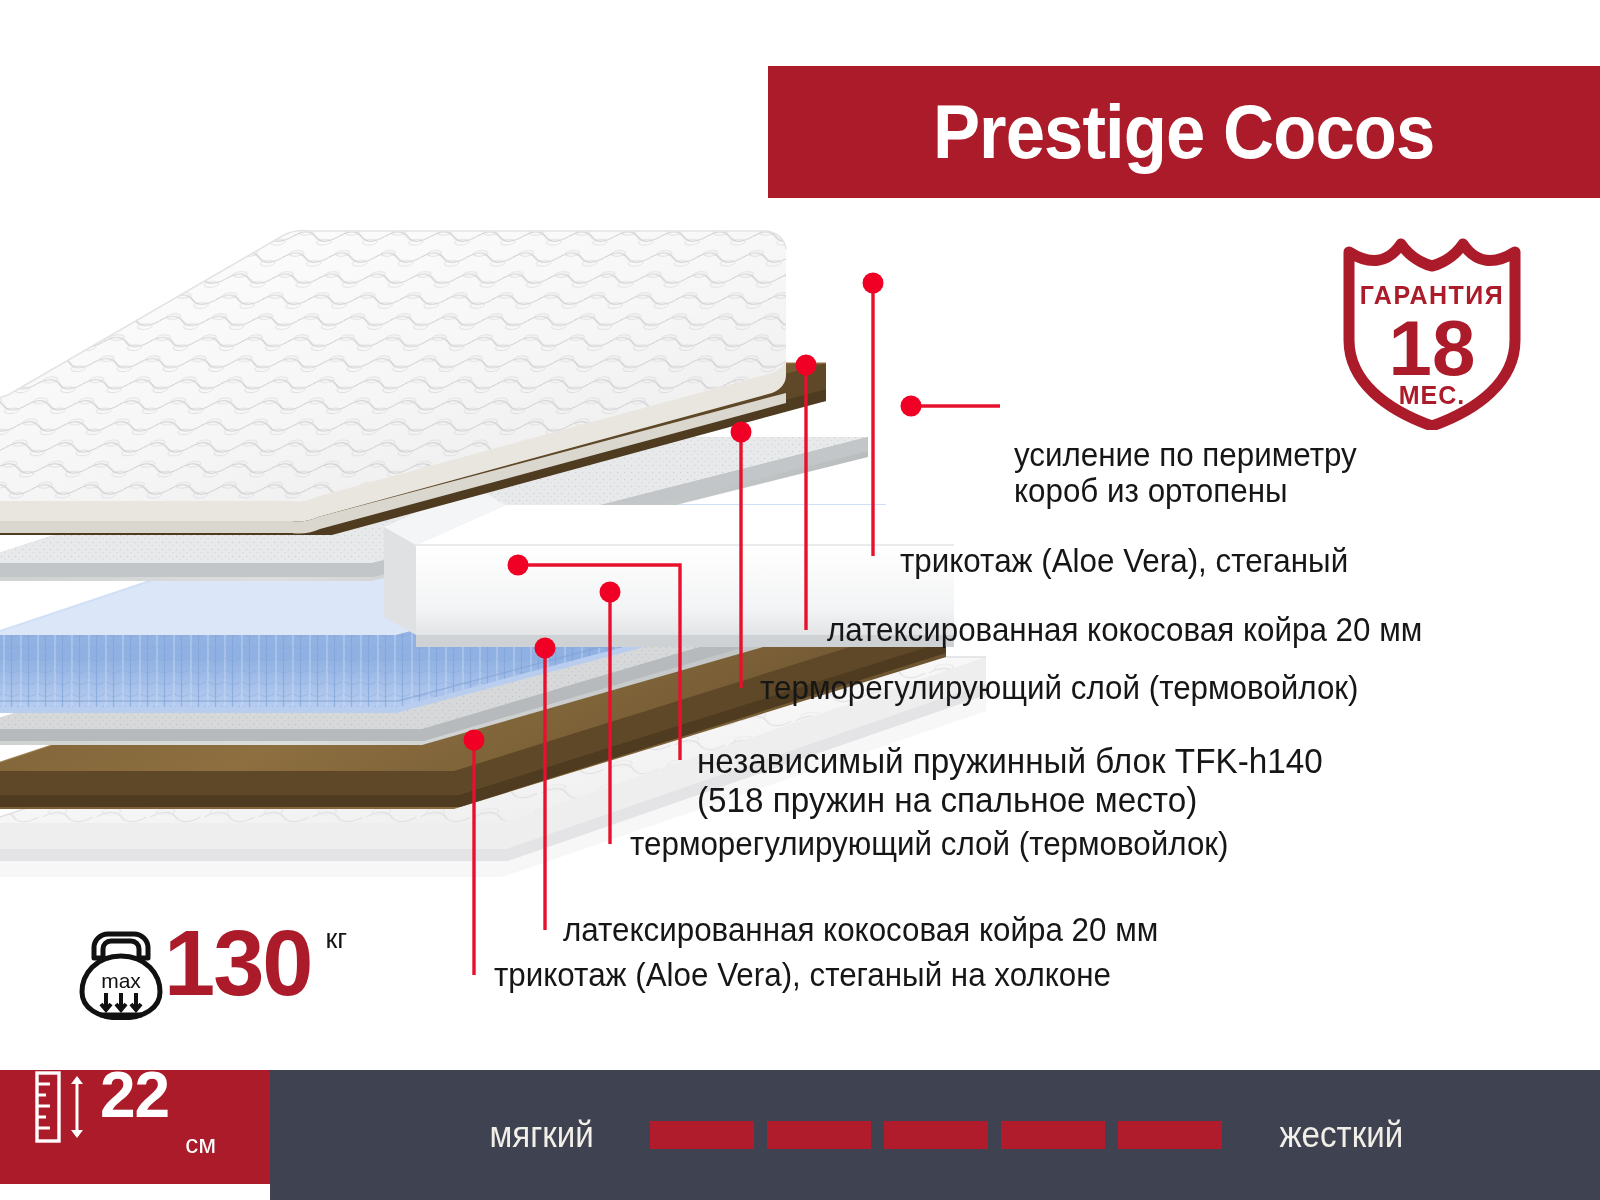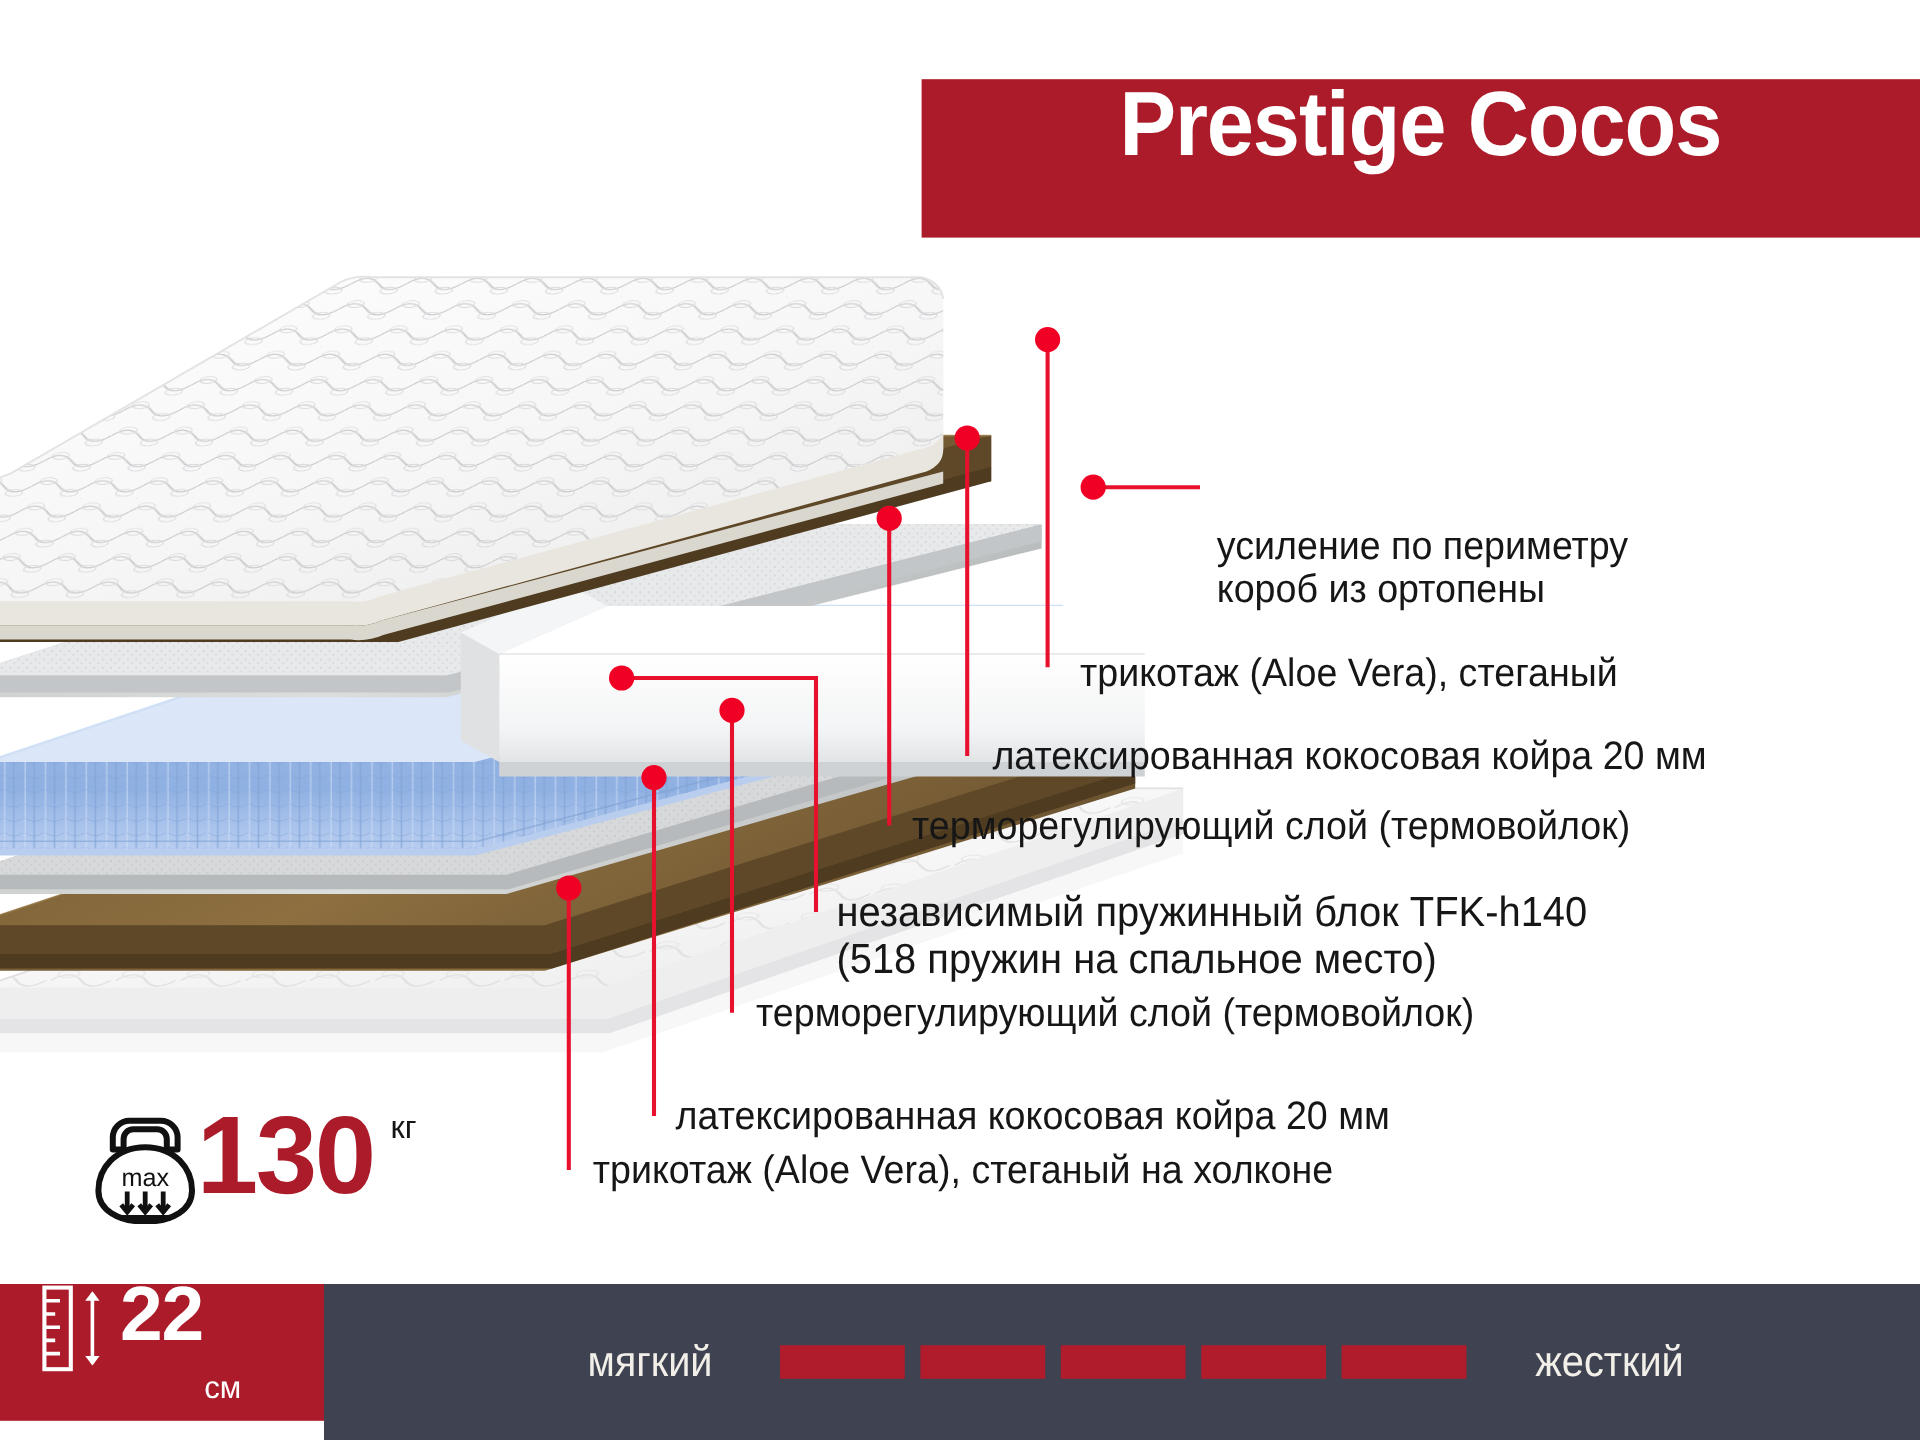--- a/index.html
+++ b/index.html
@@ -8,21 +8,21 @@
     background: #ffffff;
     font-family: "Liberation Sans", sans-serif;
     overflow: hidden;
   }
   #root { position: relative; width: 1600px; height: 1200px; background:#fff; }
 
   
   .title-bar {
     position: absolute; left: 768px; top: 66px; width: 832px; height: 132px;
     background: var(--brand);
-    display: flex; align-items: flex-start; justify-content: center;
+    display: flex; align-items: center; justify-content: center;
   }
   .title-bar .title-text {
     color: #fff; font-size: 76px; font-weight: bold; letter-spacing: -1px;
     white-space: nowrap; line-height: 1;
     transform: scaleX(0.93); transform-origin: center;
   }
 
   
   .shield-wrap { position: absolute; left: 1337px; top: 232px; width: 190px; height: 198px; }
   .shield-wrap svg { display: block; width: 100%; height: 100%; }
@@ -55,40 +55,49 @@
 
   
   .bottom-bar { position: absolute; left:0; top: 1070px; width: 1600px; height: 130px; display: flex; }
   .height-panel {
     width: 270px; height: 114px; background: var(--brand);
     display: flex; padding-left: 34px;
   }
   .ruler { width: 58px; height: 74px; margin-right: 8px; }
   .ruler svg { display:block; width:100%; height:100%; }
   .height-num { color:#fff; font-size: 64px; font-weight: bold; line-height: .8; letter-spacing: -1px; }
-  .height-unit { color:#fff; font-size: 26px; margin-left: 1px; align-self: flex-end; padding-bottom: 12px; }
+  .height-unit { color:#fff; font-size: 26px; margin-left: 16px; align-self: flex-end; padding-bottom: 24px; }
 
   .firm-panel {
     flex: 1; height: 130px; background: var(--slate);
     display: flex; align-items: center; justify-content: center; gap: 0; padding-left: 24px;
   }
   .firm-label { color: #f2efe9; font-size: 36px; white-space: nowrap; transform: scaleX(0.92); }
   .firm-scale { display: flex; gap: 13px; margin: 0 52px; }
   .seg { width: 104px; height: 28px; background: #4a4d5c; }
   .seg.on { background: var(--brand2); }
 </style>
 </head>
 <body>
 
 <div id="root">
 
   <div class="title-bar">
     <span class="title-text">Prestige Cocos</span>
   </div>
 
+  <div class="shield-wrap">
+    <svg viewBox="0 0 190 198" aria-hidden="true">
+      <path d="M12 20 C34 34 52 30 64 12 C76 30 95 34 95 34 C95 34 114 30 126 12 C138 30 156 34 178 20
+               L178 108 C178 150 140 178 95 194 C50 178 12 150 12 108 Z" fill="#ffffff" stroke="#ab1b29" stroke-width="11" stroke-linejoin="round"></path>
+      <text x="95" y="72" text-anchor="middle" font-family="Liberation Sans, sans-serif" font-size="25" font-weight="bold" fill="#ab1b29" letter-spacing="1.5">ГАРАНТИЯ</text>
+      <text x="95" y="143" text-anchor="middle" font-family="Liberation Sans, sans-serif" font-size="78" font-weight="bold" fill="#ab1b29">18</text>
+      <text x="95" y="172" text-anchor="middle" font-family="Liberation Sans, sans-serif" font-size="25" font-weight="bold" fill="#ab1b29" letter-spacing="1">МЕС.</text>
+    </svg>
+  </div>
 
   <div class="mattress">
     <svg viewBox="0 0 1010 700" aria-hidden="true">
       <defs>
         <linearGradient id="coirG" x1="0" y1="0" x2="1" y2="0.25">
           <stop offset="0%" stop-color="#6d5531"></stop>
           <stop offset="35%" stop-color="#7d6238"></stop>
           <stop offset="70%" stop-color="#8a6c3d"></stop>
           <stop offset="100%" stop-color="#6a5230"></stop>
         </linearGradient>

